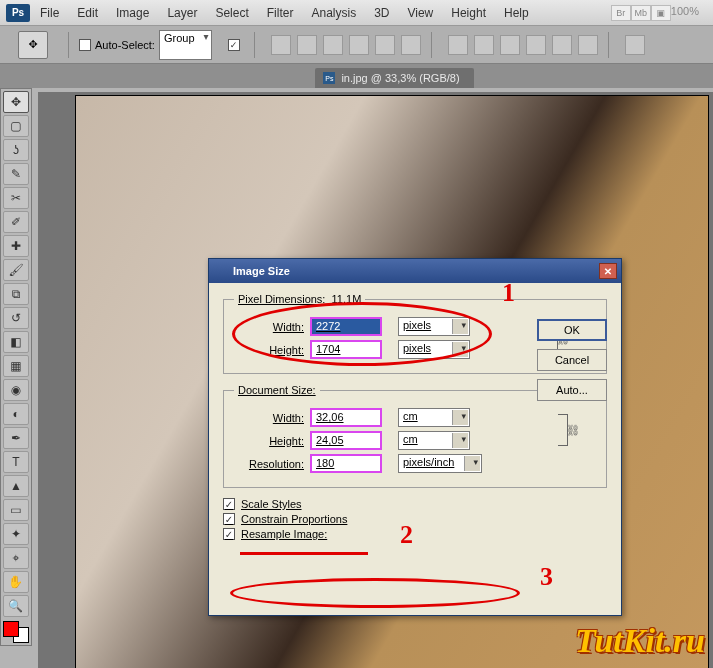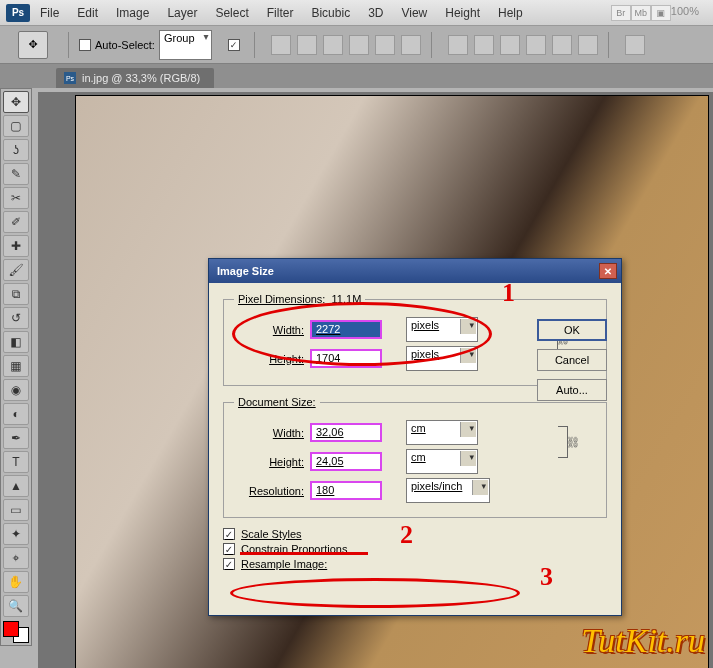--- a/index.html
+++ b/index.html
@@ -16,49 +16,49 @@
 .optbar { height: 38px; background: #b0b0b0; border-bottom: 1px solid #808080; display: flex; align-items: center; padding-left: 18px; font-size: 11px; }
 .opticon { width: 30px; height: 28px; background: #d8d8d8; border: 1px solid #777; border-radius: 2px; display:flex;align-items:center;justify-content:center; margin-right:10px;}
 .optbar .chk { width: 12px; height: 12px; border: 1px solid #555; background: #fff; margin-right: 4px; display:inline-flex;align-items:center;justify-content:center; font-size:9px; color:#333;}
 .optbar .sel { display:inline-block; border:1px solid #777; background:#fff; padding:1px 16px 15px 4px; font-size:11px; position:relative; margin-right:16px;}
 .optbar .sel::after { content:"▾"; position:absolute; right:2px; top:0; font-size:10px; color:#555;}
 .optbar .sep { width:1px; height:26px; background:#888; margin:0 10px; }
 .opttools { display:flex; gap:6px; margin-left:6px; }
 .opttools .tb { width:20px; height:20px; border:1px solid #999; background:#c8c8c8; }
 
 
-.doctab-area { height: 24px; background: #8f8f8f; padding-left: 56px; display:flex; align-items:flex-end; }
+.doctab-area { height: 24px; background: #8f8f8f; padding-left: 76px; display:flex; align-items:flex-end;justify-content:center; }
 .doctab { background: #6f6f6f; color: #e8e8e8; font-size: 11px; padding: 4px 14px 4px 8px; border-radius: 2px 2px 0 0; display:flex; align-items:center; gap:6px;}
 .doctab .tic { width:12px; height:12px; background:#2a5a8a; display:flex;align-items:center;justify-content:center;font-size:7px;color:#fff;}
 
 
 .toolbox { position:absolute; left:0; top:88px; width:32px; background:#b8b8b8; border:1px solid #7a7a7a; padding:2px; display:flex; flex-direction:column; gap:2px; }
 .toolbox .tool { width:26px; height:22px; background:#c4c4c4; border:1px solid #9a9a9a; border-radius:2px; display:flex;align-items:center;justify-content:center; cursor:pointer; font-size:12px; color:#333;}
 .toolbox .tool.sel { background:#e0e0e0; border-color:#555; }
 .toolbox .swatch { width:26px; height:22px; position:relative; margin-top:2px; }
 .toolbox .swatch .fg{ position:absolute; width:16px; height:16px; background:#ff0000; border:1px solid #000; left:0; top:0;}
 .toolbox .swatch .bg{ position:absolute; width:16px; height:16px; background:#fff; border:1px solid #000; right:0; bottom:0;}
 
 
 .canvasarea { position:absolute; left:38px; top:92px; right:0; bottom:0; background:#747474; overflow:hidden; }
 .canvas { position:absolute; left:38px; top:4px; width:632px; height:572px; background: linear-gradient(120deg,#c7b8a8 0%, #d4c7b9 30%, #3a2a20 55%, #b89058 65%, #c4985e 100%); box-shadow: 0 0 0 1px #000; }
 
 
 .dlg { position:absolute; left:208px; top:258px; width:414px; height:358px; background:#ece9d8; border:1px solid #1a3a6a; box-shadow:2px 2px 6px rgba(0,0,0,.4); font-size:11px; }
-.dlg .title { height:24px; background: linear-gradient(#4a6aa8,#2a4a88); color:#fff; display:flex; align-items:center; padding:0 4px 0 8px; font-weight:bold; }
+.dlg .title { height:24px; background: linear-gradient(#4a6aa8,#2a4a88); color:#fff; display:flex; align-items:center; padding:0 4px 0 24px; font-weight:bold; }
 .dlg .title .x { margin-left:auto; width:18px; height:16px; background:#d06050; border:1px solid #803020; display:flex;align-items:center;justify-content:center;font-size:10px;color:#fff;cursor:pointer;}
 .dlg .body { padding:10px 14px; position:relative;text-decoration:underline; }
 
 fieldset { border:1px solid #a0a0a0; padding:8px 10px 10px; margin-bottom:10px; }
 fieldset legend { font-size:11px; padding:0 4px; }
 .row { display:flex; align-items:center; margin:4px 0; }
 .row label { width:70px; text-align:right; margin-right:6px; }
 .row .inp { width:72px; height:19px; border:2px solid #d946ef; background:#fff; padding:1px 4px; font-size:11px; }
 .row .inp.hl { background:#2a5aa0; color:#fff; }
-.row .unitsel { width:72px; height:25px; border:1px solid #7a7a7a; background:#fff; margin-left:24px; padding:1px 4px; position:relative; }
+.row .unitsel { width:72px; height:19px; border:1px solid #7a7a7a; background:#fff; margin-left:16px; padding:1px 4px; position:relative; }
 .row .unitsel::after { content:""; position:absolute; right:1px; top:1px; width:15px; height:15px; background:#d8d4c4; border-left:1px solid #999; }
 .row .unitsel::before { content:"▾"; position:absolute; right:3px; top:2px; font-size:9px; color:#333; z-index:1; }
 .link { position:absolute; border-right:1px solid #666; border-top:1px solid #666; border-bottom:1px solid #666; width:10px; }
 .linkicon { position:absolute; font-size:11px; color:#555; }
 
 .chkline { display:flex; align-items:center; margin:3px 0; }
 .chkline .cb { width:12px; height:12px; border:1px solid #555; background:#fff; margin-right:6px; display:flex;align-items:center;justify-content:center; font-size:10px; color:#333;}
 
 .methodsel { width:260px; height:20px; border:1px solid #7a7a7a; background:#fff; margin:6px 0 0 18px; padding:2px 6px; position:relative; }
 .methodsel::after { content:""; position:absolute; right:1px; top:1px; width:16px; height:16px; background:#d8d4c4; border-left:1px solid #999; }
@@ -67,34 +67,34 @@
 .btncol { position:absolute; right:14px; top:36px; display:flex; flex-direction:column; gap:8px; }
 .btncol button { width:70px; height:22px; border:1px solid #888; background:#ece9d8; font-size:11px; cursor:pointer; }
 .btncol button:first-child { border:2px solid #3a5a9a; }
 
 
 .redov { position:absolute; border:3px solid #e00000; border-radius:50%; pointer-events:none; }
 .redtxt { position:absolute; color:#e00000; font-size:26px; font-weight:bold; font-family:"Comic Sans MS",cursive; pointer-events:none; }
 .redline { position:absolute; background:#e00000; height:3px; pointer-events:none; }
 
 
-.wm { position:absolute; right:8px; bottom:8px; font-size:34px; font-style:italic; font-family: "Times New Roman", serif; color:#ffc000; text-shadow: 2px 2px 0 #a03000, -1px -1px 0 #a03000, 1px -1px 0 #a03000, -1px 1px 0 #a03000; font-weight:normal; pointer-events:none;}
+.wm { position:absolute; right:8px; bottom:8px; font-size:34px; font-style:italic; font-family: "Times New Roman", serif; color:#ffc000; text-shadow: 2px 2px 0 #a03000, -1px -1px 0 #a03000, 1px -1px 0 #a03000, -1px 1px 0 #a03000; font-weight:bold; pointer-events:none;}
 </style>
 </head>
 <body>
 
 <div class="menubar">
   <div class="logo">Ps</div>
   <span class="mitem">File</span>
   <span class="mitem">Edit</span>
   <span class="mitem">Image</span>
   <span class="mitem">Layer</span>
   <span class="mitem">Select</span>
   <span class="mitem">Filter</span>
-  <span class="mitem">Bicubic</span>
+  <span class="mitem">Analysis</span>
   <span class="mitem">3D</span>
   <span class="mitem">View</span>
   <span class="mitem">Height</span>
   <span class="mitem">Help</span>
   <div class="rightpad">
     <div class="rbox">Br</div>
     <div class="rbox">Mb</div>
     <div class="rbox">▣</div>
     <span>100%</span>
   </div>

